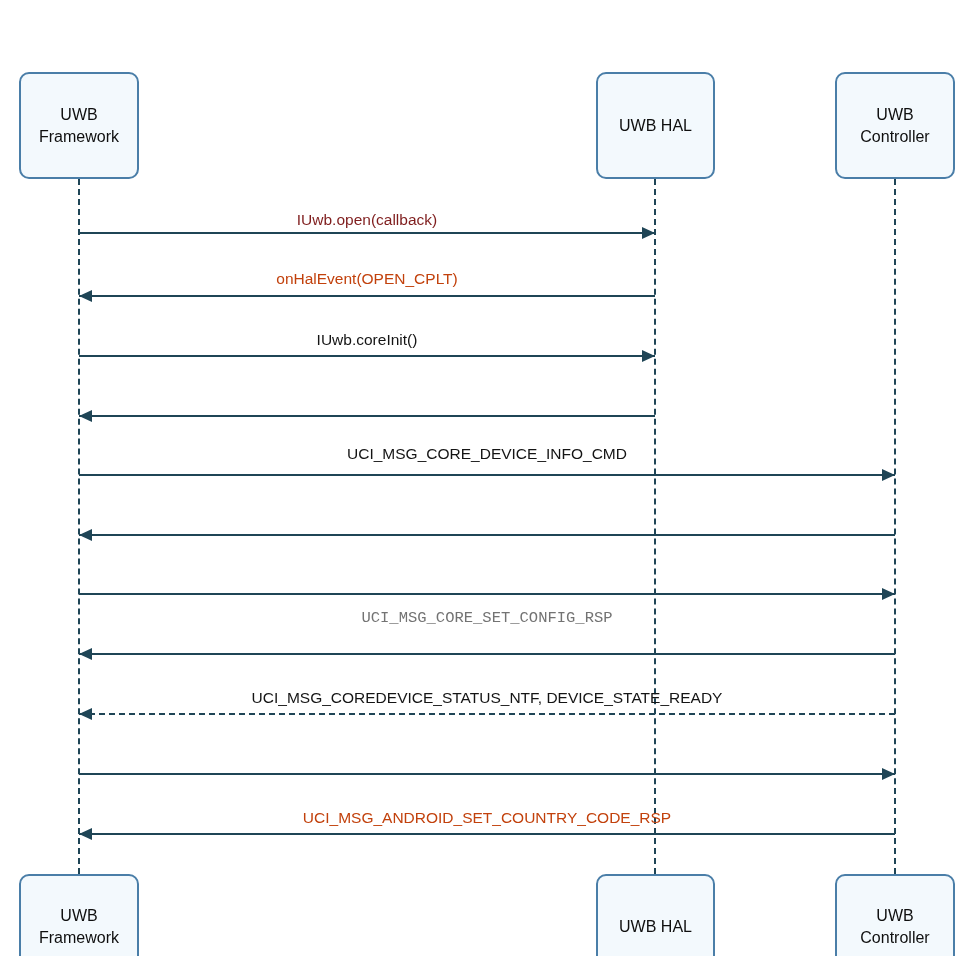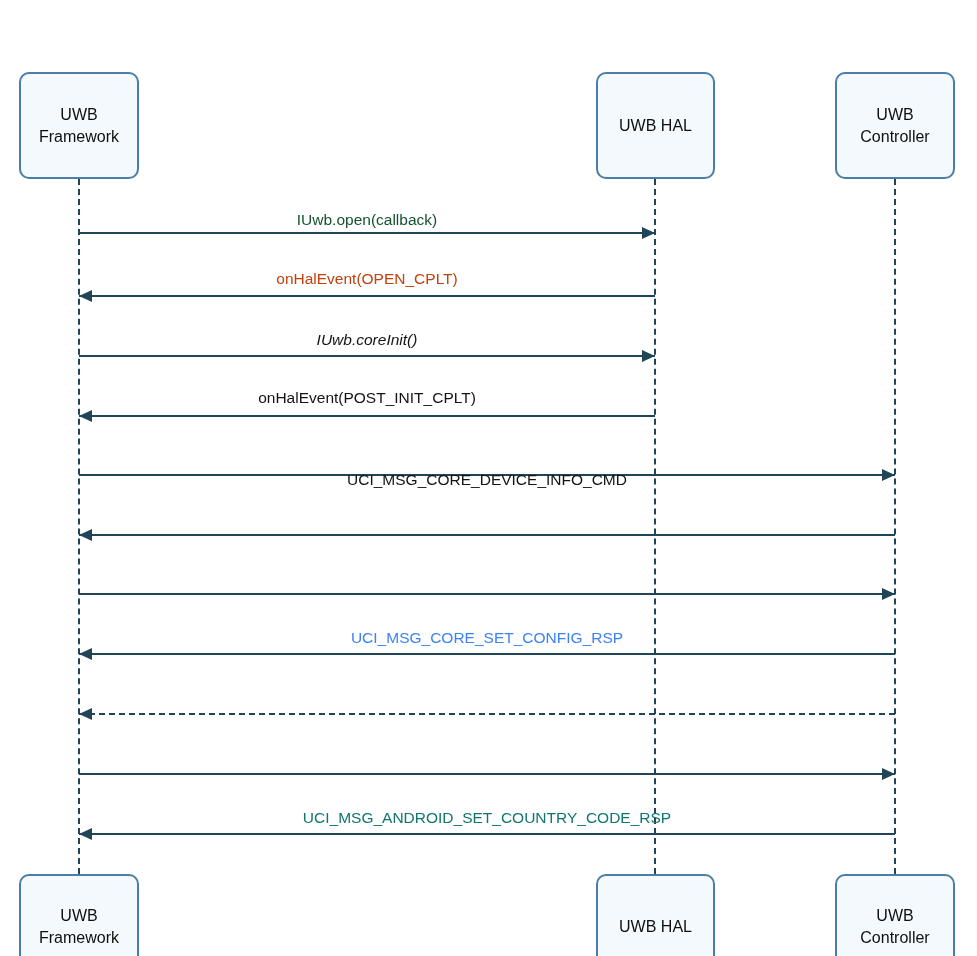--- a/index.html
+++ b/index.html
@@ -90,41 +90,41 @@
     <div class="participant-box" style="left: 19px; top: 831px; width: 120px; height: 105px; background: rgb(243, 249, 253); border-color: rgb(74, 126, 168);">UWB
 Framework</div>
     <div class="participant-box" style="left: 596px; top: 29px; width: 119px; height: 107px; background: rgb(243, 249, 253); border-color: rgb(74, 126, 168);">UWB HAL</div>
     <div class="participant-box" style="left: 596px; top: 831px; width: 119px; height: 105px; background: rgb(243, 249, 253); border-color: rgb(74, 126, 168);">UWB HAL</div>
     <div class="participant-box" style="left: 835px; top: 29px; width: 120px; height: 107px; background: rgb(243, 249, 253); border-color: rgb(74, 126, 168);">UWB
 Controller</div>
     <div class="participant-box" style="left: 835px; top: 831px; width: 120px; height: 105px; background: rgb(243, 249, 253); border-color: rgb(74, 126, 168);">UWB
 Controller</div>
     <div class="msg-line" style="left: 79px; top: 189px; width: 576px; border-top-color: rgb(31, 69, 86);"></div>
     <div class="arrow-head right" style="top: 184px; left: 642px; border-left-color: rgb(31, 69, 86);"></div>
-    <div class="msg-label" style="left: 367px; top: 168px; color: #14532d;">IUwb.open(callback)</div>
+    <div class="msg-label" style="left: 367px; top: 168px; color: #7f1d1d;">IUwb.open(callback)</div>
     <div class="msg-line" style="left: 79px; top: 252px; width: 576px; border-top-color: rgb(31, 69, 86);"></div>
     <div class="arrow-head left" style="top: 247px; left: 79px; border-right-color: rgb(31, 69, 86);"></div>
     <div class="msg-label" style="left: 367px; top: 227px; color: #c2410c;">onHalEvent(OPEN_CPLT)</div>
     <div class="msg-line" style="left: 79px; top: 312px; width: 576px; border-top-color: rgb(31, 69, 86);"></div>
     <div class="arrow-head right" style="top: 307px; left: 642px; border-left-color: rgb(31, 69, 86);"></div>
-    <div class="msg-label" style="left: 367px; top: 288px; color: rgb(20, 20, 20); font-style: italic;">IUwb.coreInit()</div>
+    <div class="msg-label" style="left: 367px; top: 288px; color: rgb(20, 20, 20);">IUwb.coreInit()</div>
     <div class="msg-line" style="left: 79px; top: 372px; width: 576px; border-top-color: rgb(31, 69, 86);"></div>
     <div class="arrow-head left" style="top: 367px; left: 79px; border-right-color: rgb(31, 69, 86);"></div>
-    <div class="msg-label" style="left: 367px; top: 346px; color: rgb(20, 20, 20);">onHalEvent(POST_INIT_CPLT)</div>
     <div class="msg-line" style="left: 79px; top: 431px; width: 816px; border-top-color: rgb(31, 69, 86);"></div>
     <div class="arrow-head right" style="top: 426px; left: 882px; border-left-color: rgb(31, 69, 86);"></div>
-    <div class="msg-label" style="left: 487px; top: 428px; color: rgb(20, 20, 20);">UCI_MSG_CORE_DEVICE_INFO_CMD</div>
+    <div class="msg-label" style="left: 487px; top: 402px; color: rgb(20, 20, 20);">UCI_MSG_CORE_DEVICE_INFO_CMD</div>
     <div class="msg-line" style="left: 79px; top: 491px; width: 816px; border-top-color: rgb(31, 69, 86);"></div>
     <div class="arrow-head left" style="top: 486px; left: 79px; border-right-color: rgb(31, 69, 86);"></div>
     <div class="msg-line" style="left: 79px; top: 550px; width: 816px; border-top-color: rgb(31, 69, 86);"></div>
     <div class="arrow-head right" style="top: 545px; left: 882px; border-left-color: rgb(31, 69, 86);"></div>
     <div class="msg-line" style="left: 79px; top: 610px; width: 816px; border-top-color: rgb(31, 69, 86);"></div>
     <div class="arrow-head left" style="top: 605px; left: 79px; border-right-color: rgb(31, 69, 86);"></div>
-    <div class="msg-label" style="left: 487px; top: 586px; color: #3b82f6;">UCI_MSG_CORE_SET_CONFIG_RSP</div>
+    <div class="msg-label" style="left: 487px; top: 566px; color: #737373; font-family: Liberation Mono, monospace;">UCI_MSG_CORE_SET_CONFIG_RSP</div>
     <div class="msg-line dashed" style="left: 79px; top: 670px; width: 816px; border-top-color: rgb(31, 69, 86);"></div>
     <div class="arrow-head left" style="top: 665px; left: 79px; border-right-color: rgb(31, 69, 86);"></div>
+    <div class="msg-label" style="left: 487px; top: 646px; color: rgb(20, 20, 20);">UCI_MSG_COREDEVICE_STATUS_NTF, DEVICE_STATE_READY</div>
     <div class="msg-line" style="left: 79px; top: 730px; width: 816px; border-top-color: rgb(31, 69, 86);"></div>
     <div class="arrow-head right" style="top: 725px; left: 882px; border-left-color: rgb(31, 69, 86);"></div>
     <div class="msg-line" style="left: 79px; top: 790px; width: 816px; border-top-color: rgb(31, 69, 86);"></div>
     <div class="arrow-head left" style="top: 785px; left: 79px; border-right-color: rgb(31, 69, 86);"></div>
-    <div class="msg-label" style="left: 487px; top: 766px; color: #0f766e;">UCI_MSG_ANDROID_SET_COUNTRY_CODE_RSP</div>
+    <div class="msg-label" style="left: 487px; top: 766px; color: #c2410c;">UCI_MSG_ANDROID_SET_COUNTRY_CODE_RSP</div>
     <div class="watermark" style="left: 793px; top: 929px; color: rgb(195, 203, 212);">CSDN @UWB码农Luo</div>
   </div>
 
 </body></html>

